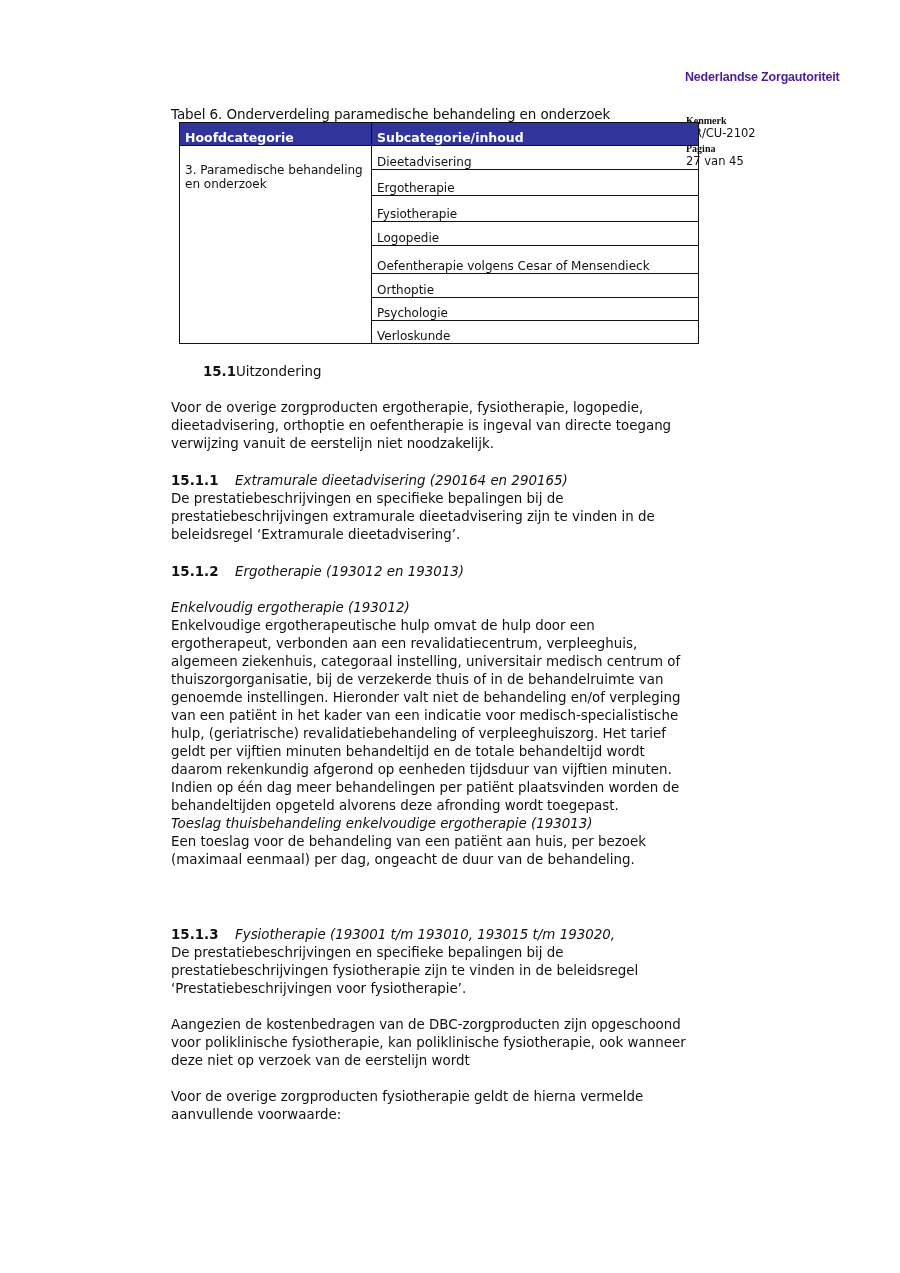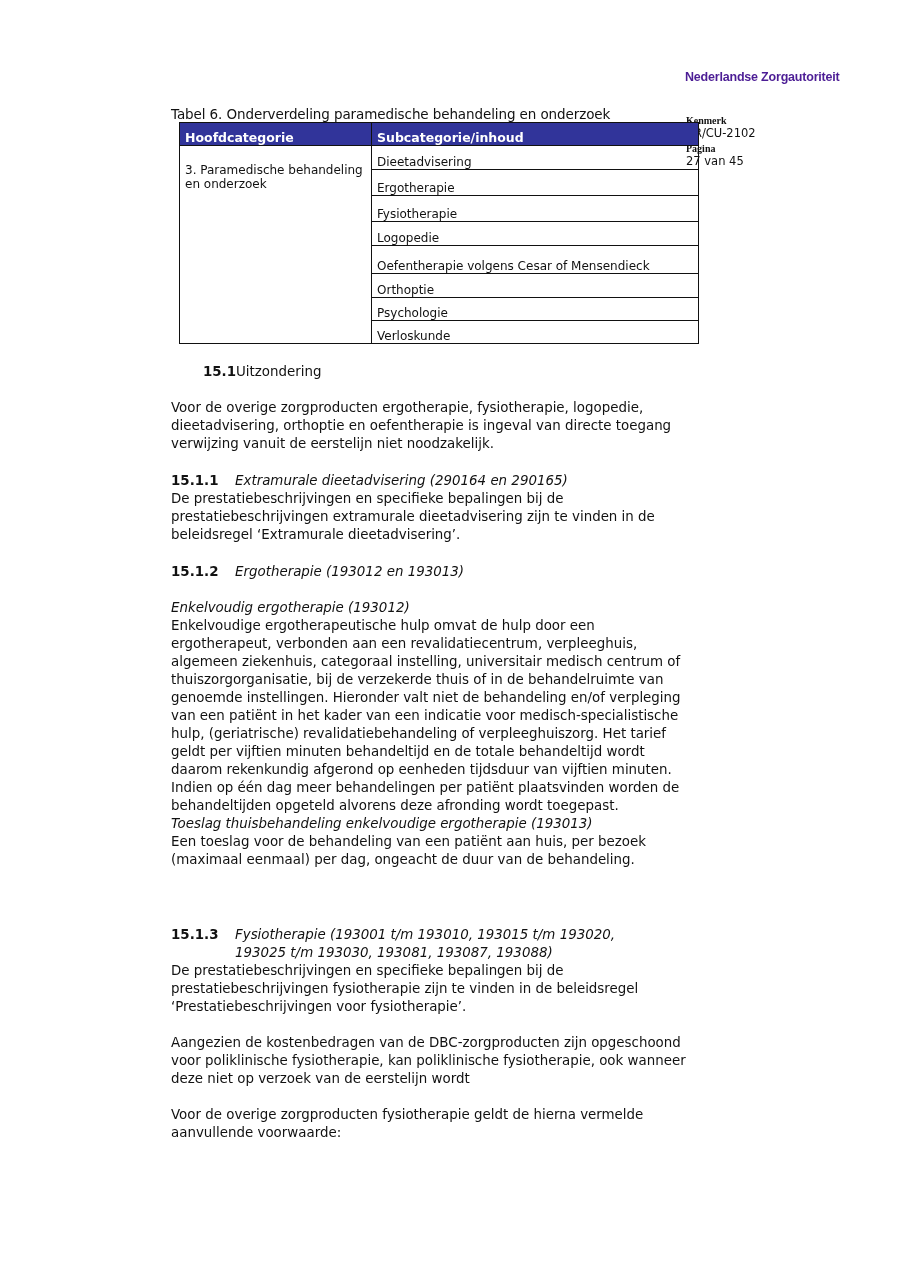--- a/index.html
+++ b/index.html
@@ -119,17 +119,16 @@
   <p class="it" style="margin-top:18px;">Enkelvoudig ergotherapie (193012)</p>
   <p>Enkelvoudige ergotherapeutische hulp omvat de hulp door een ergotherapeut, verbonden aan een revalidatiecentrum, verpleeghuis, algemeen ziekenhuis, categoraal instelling, universitair medisch centrum of thuiszorgorganisatie, bij de verzekerde thuis of in de behandelruimte van genoemde instellingen. Hieronder valt niet de behandeling en/of verpleging van een patiënt in het kader van een indicatie voor medisch-specialistische hulp, (geriatrische) revalidatiebehandeling of verpleeghuiszorg. Het tarief geldt per vijftien minuten behandeltijd en de totale behandeltijd wordt daarom rekenkundig afgerond op eenheden tijdsduur van vijftien minuten. Indien op één dag meer behandelingen per patiënt plaatsvinden worden de behandeltijden opgeteld alvorens deze afronding wordt toegepast.</p>
   <p class="it" style="">Toeslag thuisbehandeling enkelvoudige ergotherapie (193013)</p>
   <p>Een toeslag voor de behandeling van een patiënt aan huis, per bezoek (maximaal eenmaal) per dag, ongeacht de duur van de behandeling.</p>
 </div>
 
 <div class="content" style="top:926px;">
   <div>
     <span class="h3num">15.1.3</span><span class="it">Fysiotherapie (193001 t/m 193010, 193015 t/m 193020,</span>
   </div>
-  <div class="it indent">193025 t/m 193030, 193081, 193087, 193088)</div>
   <p>De prestatiebeschrijvingen en specifieke bepalingen bij de prestatiebeschrijvingen fysiotherapie zijn te vinden in de beleidsregel ‘Prestatiebeschrijvingen voor fysiotherapie’.</p>
   <p style="margin-top:18px;">Aangezien de kostenbedragen van de DBC-zorgproducten zijn opgeschoond voor poliklinische fysiotherapie, kan poliklinische fysiotherapie, ook wanneer deze niet op verzoek van de eerstelijn wordt</p>
   <p style="margin-top:18px;">Voor de overige zorgproducten fysiotherapie geldt de hierna vermelde aanvullende voorwaarde:</p>
 </div>
 
 </body></html>

